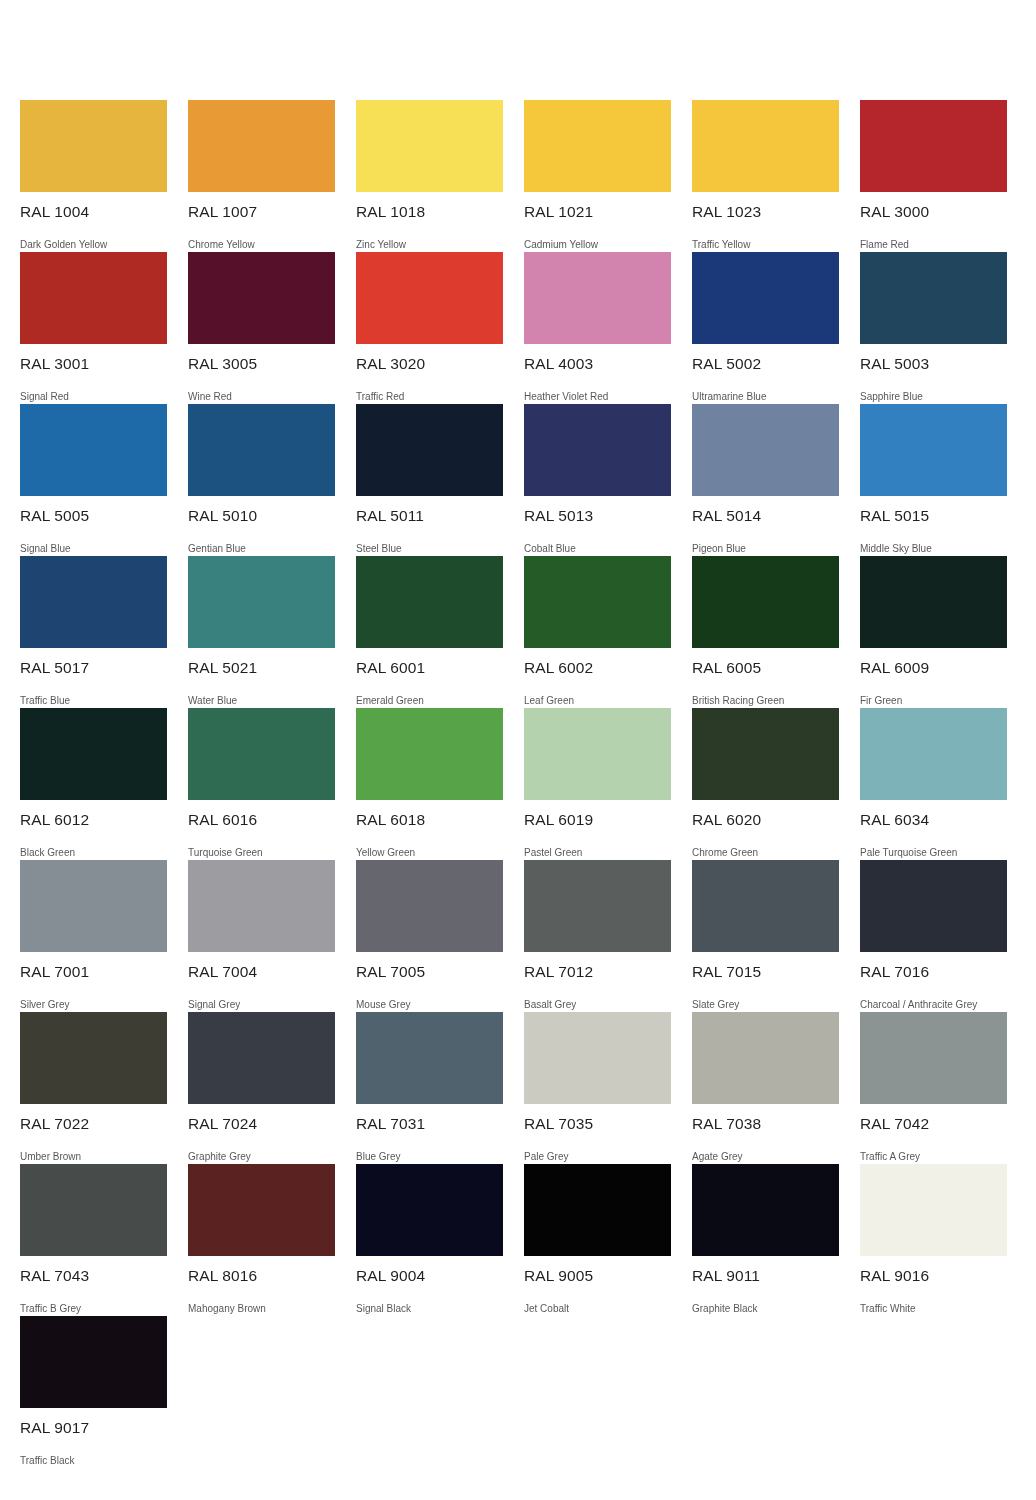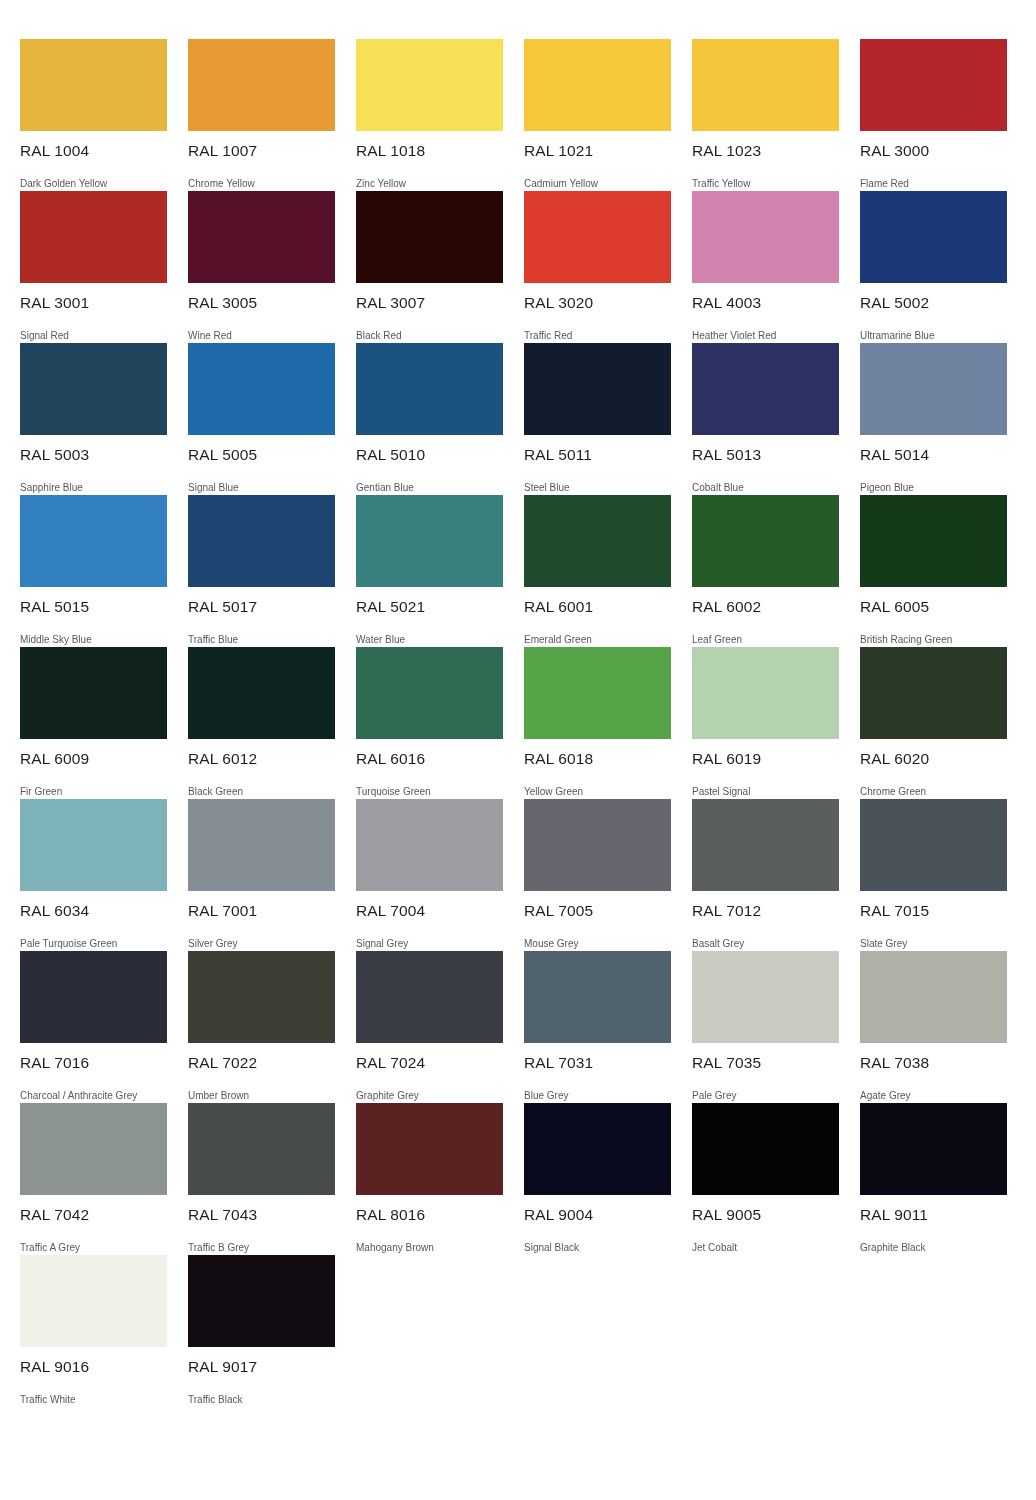--- a/index.html
+++ b/index.html
@@ -10,21 +10,21 @@
   body {
     width: 1036px;
     height: 1500px;
     font-family: "Liberation Sans", sans-serif;
     -webkit-font-smoothing: antialiased;
   }
   #chart {
     box-sizing: border-box;
     width: 1036px;
     height: 1500px;
-    padding: 39px 20px 0 20px;
+    padding: 100px 20px 0 20px;
     background: #ffffff;
   }
   .grid {
     display: grid;
     grid-template-columns: repeat(6, 147px);
     column-gap: 21px;
     row-gap: 0;
     align-content: start;
   }
   .cell {
@@ -94,25 +94,20 @@
         <span class="swatch" style="background-color: rgb(175, 42, 34);"></span>
         <span class="code">RAL 3001</span>
         <span class="name">Signal Red</span>
       </div>
       <div class="cell">
         <span class="swatch" style="background-color: rgb(86, 16, 42);"></span>
         <span class="code">RAL 3005</span>
         <span class="name">Wine Red</span>
       </div>
       <div class="cell">
-        <span class="swatch" style="background-color: rgb(39, 6, 4);"></span>
-        <span class="code">RAL 3007</span>
-        <span class="name">Black Red</span>
-      </div>
-      <div class="cell">
         <span class="swatch" style="background-color: rgb(221, 59, 45);"></span>
         <span class="code">RAL 3020</span>
         <span class="name">Traffic Red</span>
       </div>
       <div class="cell">
         <span class="swatch" style="background-color: rgb(210, 132, 175);"></span>
         <span class="code">RAL 4003</span>
         <span class="name">Heather Violet Red</span>
       </div>
       <div class="cell">
@@ -196,21 +191,21 @@
         <span class="name">Turquoise Green</span>
       </div>
       <div class="cell">
         <span class="swatch" style="background-color: rgb(87, 163, 72);"></span>
         <span class="code">RAL 6018</span>
         <span class="name">Yellow Green</span>
       </div>
       <div class="cell">
         <span class="swatch" style="background-color: rgb(181, 210, 174);"></span>
         <span class="code">RAL 6019</span>
-        <span class="name">Pastel Signal</span>
+        <span class="name">Pastel Green</span>
       </div>
       <div class="cell">
         <span class="swatch" style="background-color: rgb(43, 58, 38);"></span>
         <span class="code">RAL 6020</span>
         <span class="name">Chrome Green</span>
       </div>
       <div class="cell">
         <span class="swatch" style="background-color: rgb(125, 179, 184);"></span>
         <span class="code">RAL 6034</span>
         <span class="name">Pale Turquoise Green</span>

